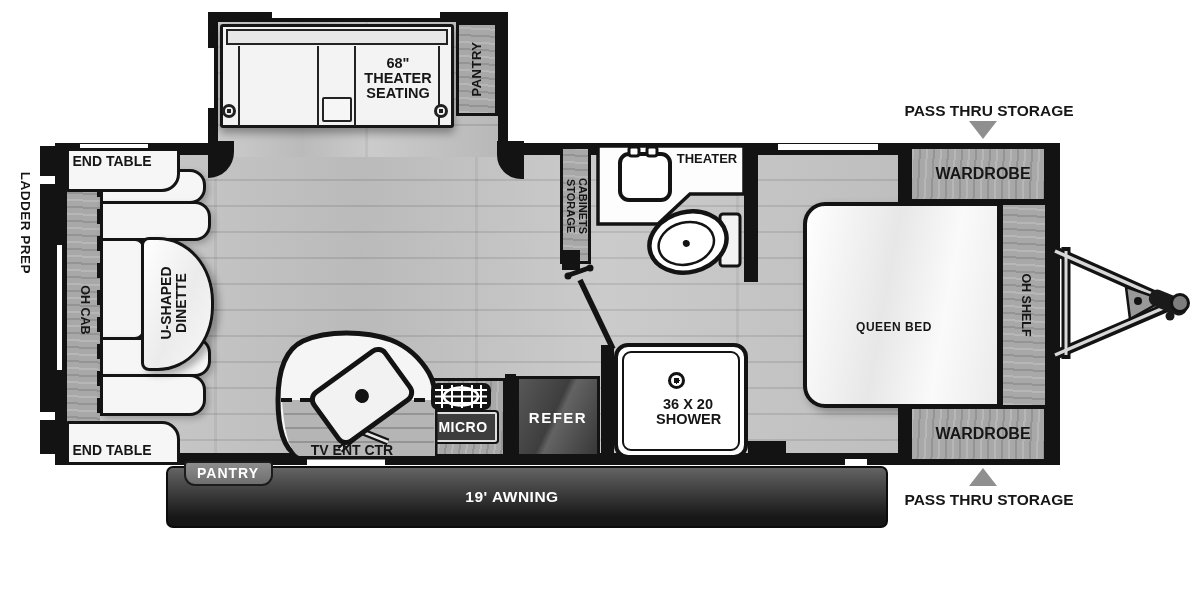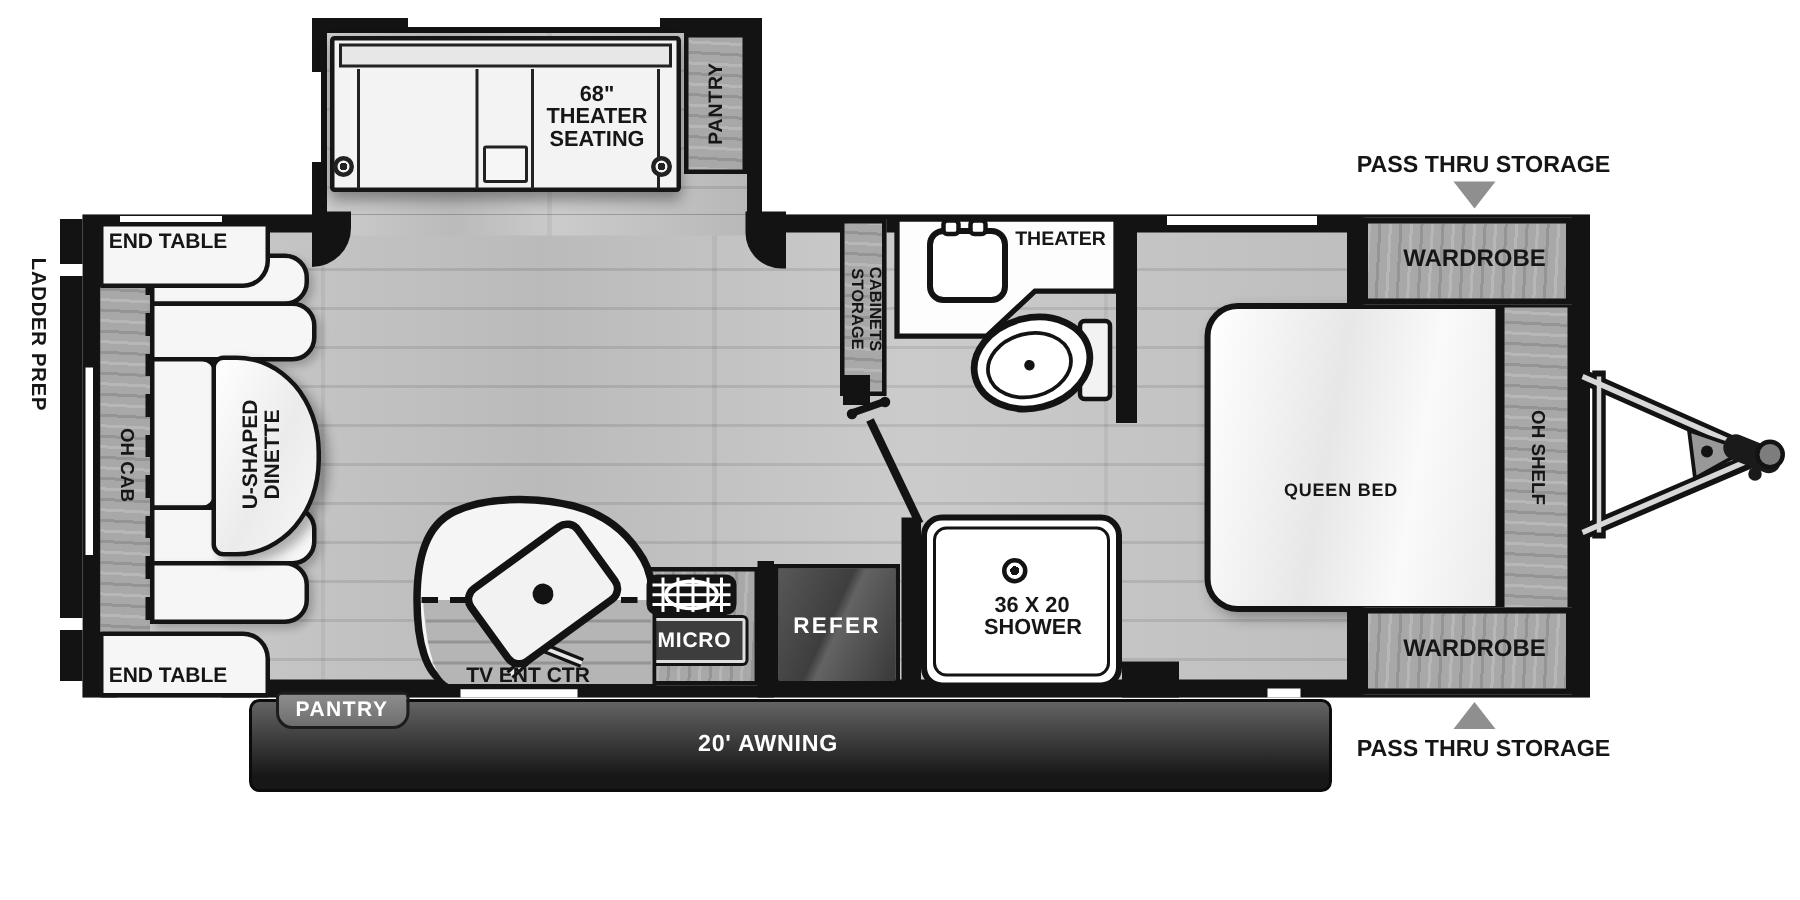--- a/index.html
+++ b/index.html
@@ -186,15 +186,15 @@
   <div class="lbl" style="left:352px;top:450px;font-size:14px;">TV ENT CTR</div>
   <div class="lbl white" style="left:463px;top:427px;font-size:14px;letter-spacing:.5px;">MICRO</div>
   <div class="lbl white" style="left:558px;top:418px;font-size:15px;letter-spacing:1.5px;">REFER</div>
   <div class="lbl" style="left:894px;top:310px;font-size:12px;letter-spacing:.5px;margin-top:17px;">QUEEN BED</div>
   <div class="lbl" style="left:983px;top:174px;font-size:16px;">WARDROBE</div>
   <div class="lbl" style="left:983px;top:434px;font-size:16px;">WARDROBE</div>
   <div class="lbl down" style="left:1025px;top:305px;font-size:12.5px;">OH SHELF</div>
   <div class="lbl" style="left:989px;top:111px;font-size:15.5px;">PASS THRU STORAGE</div>
   <div class="lbl" style="left:989px;top:500px;font-size:15.5px;">PASS THRU STORAGE</div>
   <div class="lbl white" style="left:228px;top:473px;font-size:14px;letter-spacing:1px;">PANTRY</div>
-  <div class="lbl white" style="left:512px;top:497px;font-size:15.5px;letter-spacing:.5px;">20' AWNING</div>
+  <div class="lbl white" style="left:512px;top:497px;font-size:15.5px;letter-spacing:.5px;">19' AWNING</div>
 
 </div>
 
 </body></html>

